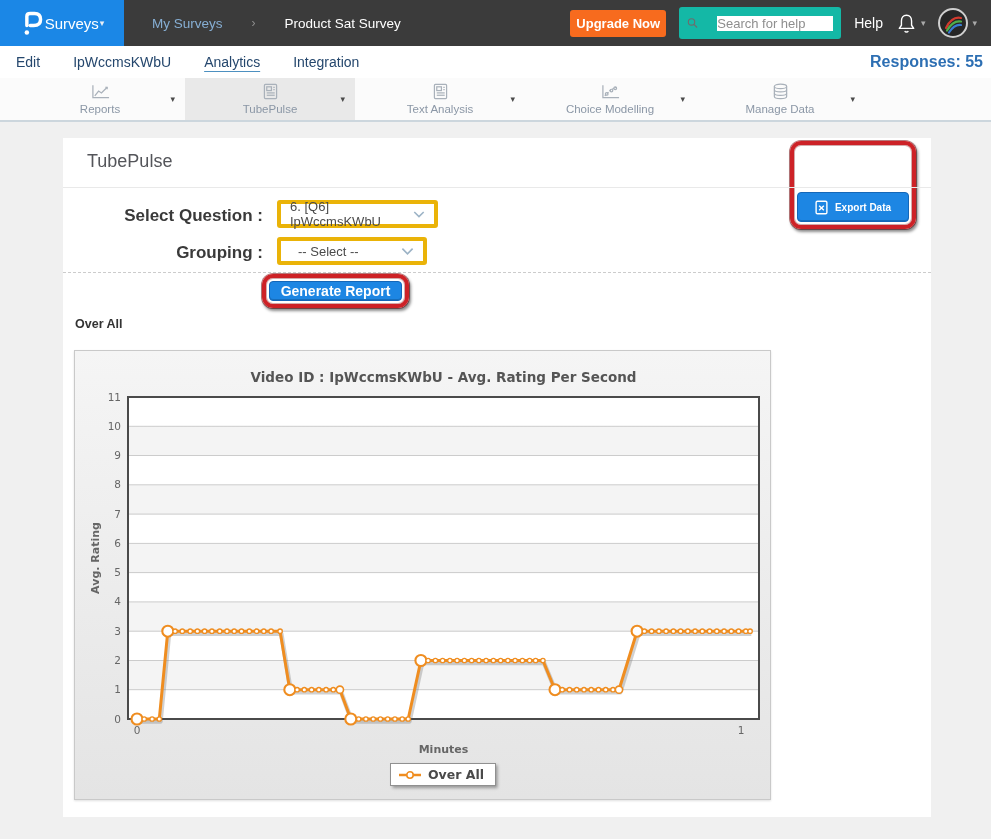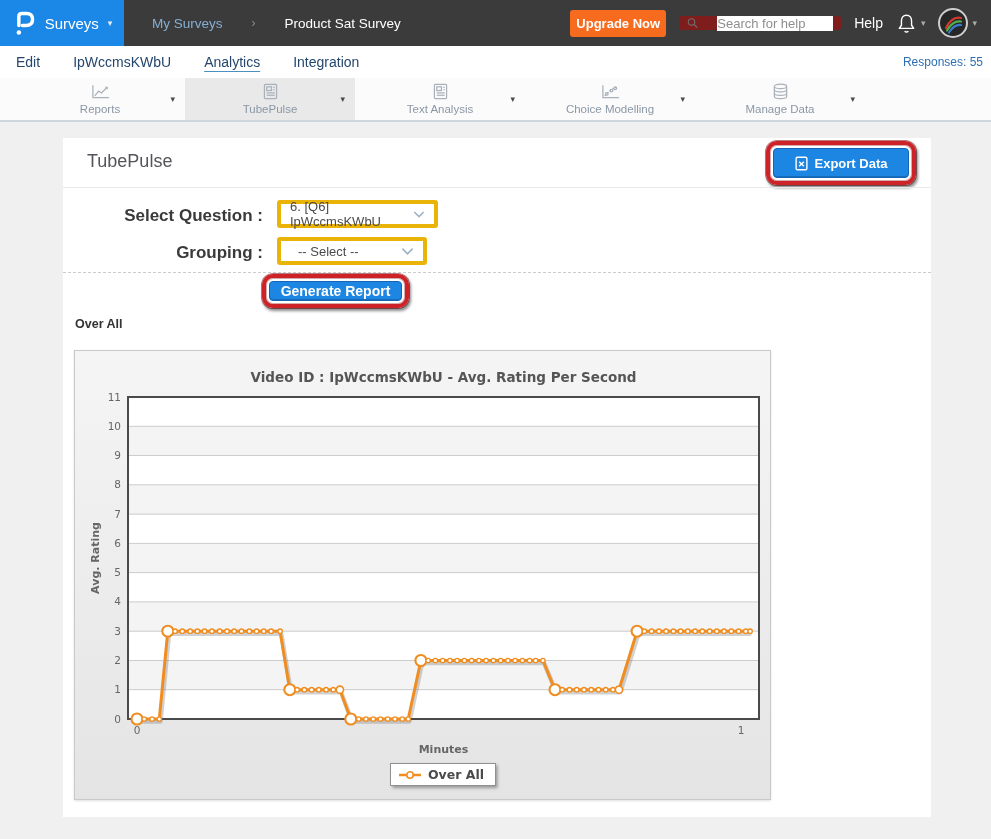--- a/index.html
+++ b/index.html
@@ -1,63 +1,63 @@
 <!DOCTYPE html>
 <html><head>
 <meta charset="utf-8">
 <style>
   * { margin:0; padding:0; box-sizing:border-box; }
   html,body { width:991px; height:839px; }
   body { font-family:"Liberation Sans", sans-serif; background:#f0f0f0; overflow:hidden; }
 
   
   .topbar { height:46px; background:#3b3b3b; display:flex; align-items:center; }
-  .brand { width:124px; height:46px; background:#1b87e6; display:flex; align-items:center; justify-content:center; gap:9px; cursor:pointer; }
+  .brand { width:124px; height:46px; background:#1b87e6; display:flex; align-items:center; justify-content:center; gap:1px; cursor:pointer; }
   .brand .pname { color:#fff; font-size:15px; }
   .caret { font-size:9px; color:#e8eef5; }
   .crumbs { display:flex; align-items:center; gap:29px; margin-left:28px; font-size:13.5px; }
   .crumb-parent { color:#86aed3; cursor:pointer; }
   .crumb-sep { color:#8f8f8f; font-size:12px; }
   .crumb-current { color:#fff; }
   .top-right { margin-left:auto; display:flex; align-items:center; gap:13px; padding-right:14px; }
   .upgrade-btn { background:#f76b1e; color:#fff; font-weight:bold; font-size:13px; border:none; border-radius:3px; padding:6px 6px; cursor:pointer; }
-  .searchbox { width:162px; height:14px; background:#7f1d1d; border-radius:3px; display:flex; align-items:center; padding:0 8px; gap:19px; }
+  .searchbox { width:162px; height:32px; background:#14b8a6; border-radius:3px; display:flex; align-items:center; padding:0 8px; gap:19px; }
   .searchbox input { border:none; outline:none; width:100%; font-size:13px; color:#444; font-family:"Liberation Sans",sans-serif; }
   .searchbox input::placeholder { color:#8e8e8e; }
   .help-link { color:#fff; font-size:14px; cursor:pointer; }
   .bell-wrap, .avatar-wrap { display:flex; align-items:center; gap:4px; cursor:pointer; }
   .bell-wrap .caret, .avatar-wrap .caret { color:#a9a9a9; }
   .avatar { width:30px; height:30px; border-radius:50%; border:2px solid #cfcfcf; background:#262626; overflow:hidden; display:flex; align-items:center; justify-content:center; }
 
   
   .subnav { height:32px; background:#fff; display:flex; align-items:center; padding:0 8px 0 16px; gap:33px; }
   .subnav .navlink { font-size:14px; color:#25476d; cursor:pointer; }
   .subnav .navlink.active { text-decoration:underline; text-underline-offset:4px; text-decoration-color:#4d90c0; }
-  .responses { margin-left:auto; color:#2d6fb3; font-size:12px; cursor:pointer; }
+  .responses { margin-left:auto; color:#2d6fb3; font-size:16px; cursor:pointer;font-weight:bold; }
 
   
   .tabbar { height:44px; background:#fbfbfb; border-bottom:2px solid #ccd6dd; display:flex; padding-left:15px; }
   .tab { position:relative; width:170px; height:42px; display:flex; flex-direction:column; align-items:center; justify-content:center; gap:3px; cursor:pointer; }
   .tab.active { background:#e9e9e9; }
   .tab .tab-label { font-size:11.5px; color:#8b97a6; }
   .tab .tab-caret { position:absolute; right:10px; top:50%; transform:translateY(-50%); font-size:9px; color:#4a4a4a; }
   .tab svg { stroke:#a9b1ba; fill:none; stroke-width:1.3; }
 
   
   .card { position:relative; width:868px; height:679px; margin:16px 0 0 63px; background:#fff; }
   .panel-title { position:absolute; left:24px; top:13px; font-size:18px; color:#54555a; }
   .head-divider { position:absolute; top:49px; left:0; right:0; border-bottom:1px solid #e9e9e9; }
 
   .ring { position:absolute; border:4px solid #cd2227; border-radius:11px; padding:3px;
           box-shadow:1.5px 2.5px 3px rgba(0,0,0,.45), 0 0 0 1px rgba(130,15,18,.55), inset 0 0 0 1px rgba(130,15,18,.35); }
   .export-ring { right:15px; top:3px; }
   .blue-btn { background:#1d86e3; border:1px solid #1467b8; border-radius:4px; color:#fff; font-weight:bold; cursor:pointer;
               box-shadow:inset 0 -1px 0 rgba(0,0,0,.18); display:flex; align-items:center; justify-content:center; gap:7px;
               font-family:"Liberation Sans",sans-serif; }
-  .export-btn { width:136px; height:30px; font-size:13px; }
+  .export-btn { width:112px; height:30px; font-size:10px;margin-top:44px; }
   .generate-ring { left:199px; top:136px; }
   .generate-btn { width:133px; height:20px; font-size:14px; }
 
   .form-label { position:absolute; left:0; width:200px; text-align:right; font-size:17px; font-weight:bold; color:#3a3a3a; }
   .select { position:absolute; height:28px; background:#fff; border:4px solid #eab308; border-radius:3px; display:flex;
             align-items:center; padding:0 9px; font-size:13px; color:#4a4a4a; cursor:pointer; }
   .select svg { margin-left:auto; stroke:#9cb3c6; fill:none; stroke-width:1.8; }
   .sel-q { left:214px; top:62px; width:161px; }
   .sel-g { left:214px; top:99px; width:150px;padding-left:17px; }
   .lbl-q { top:68px; }

